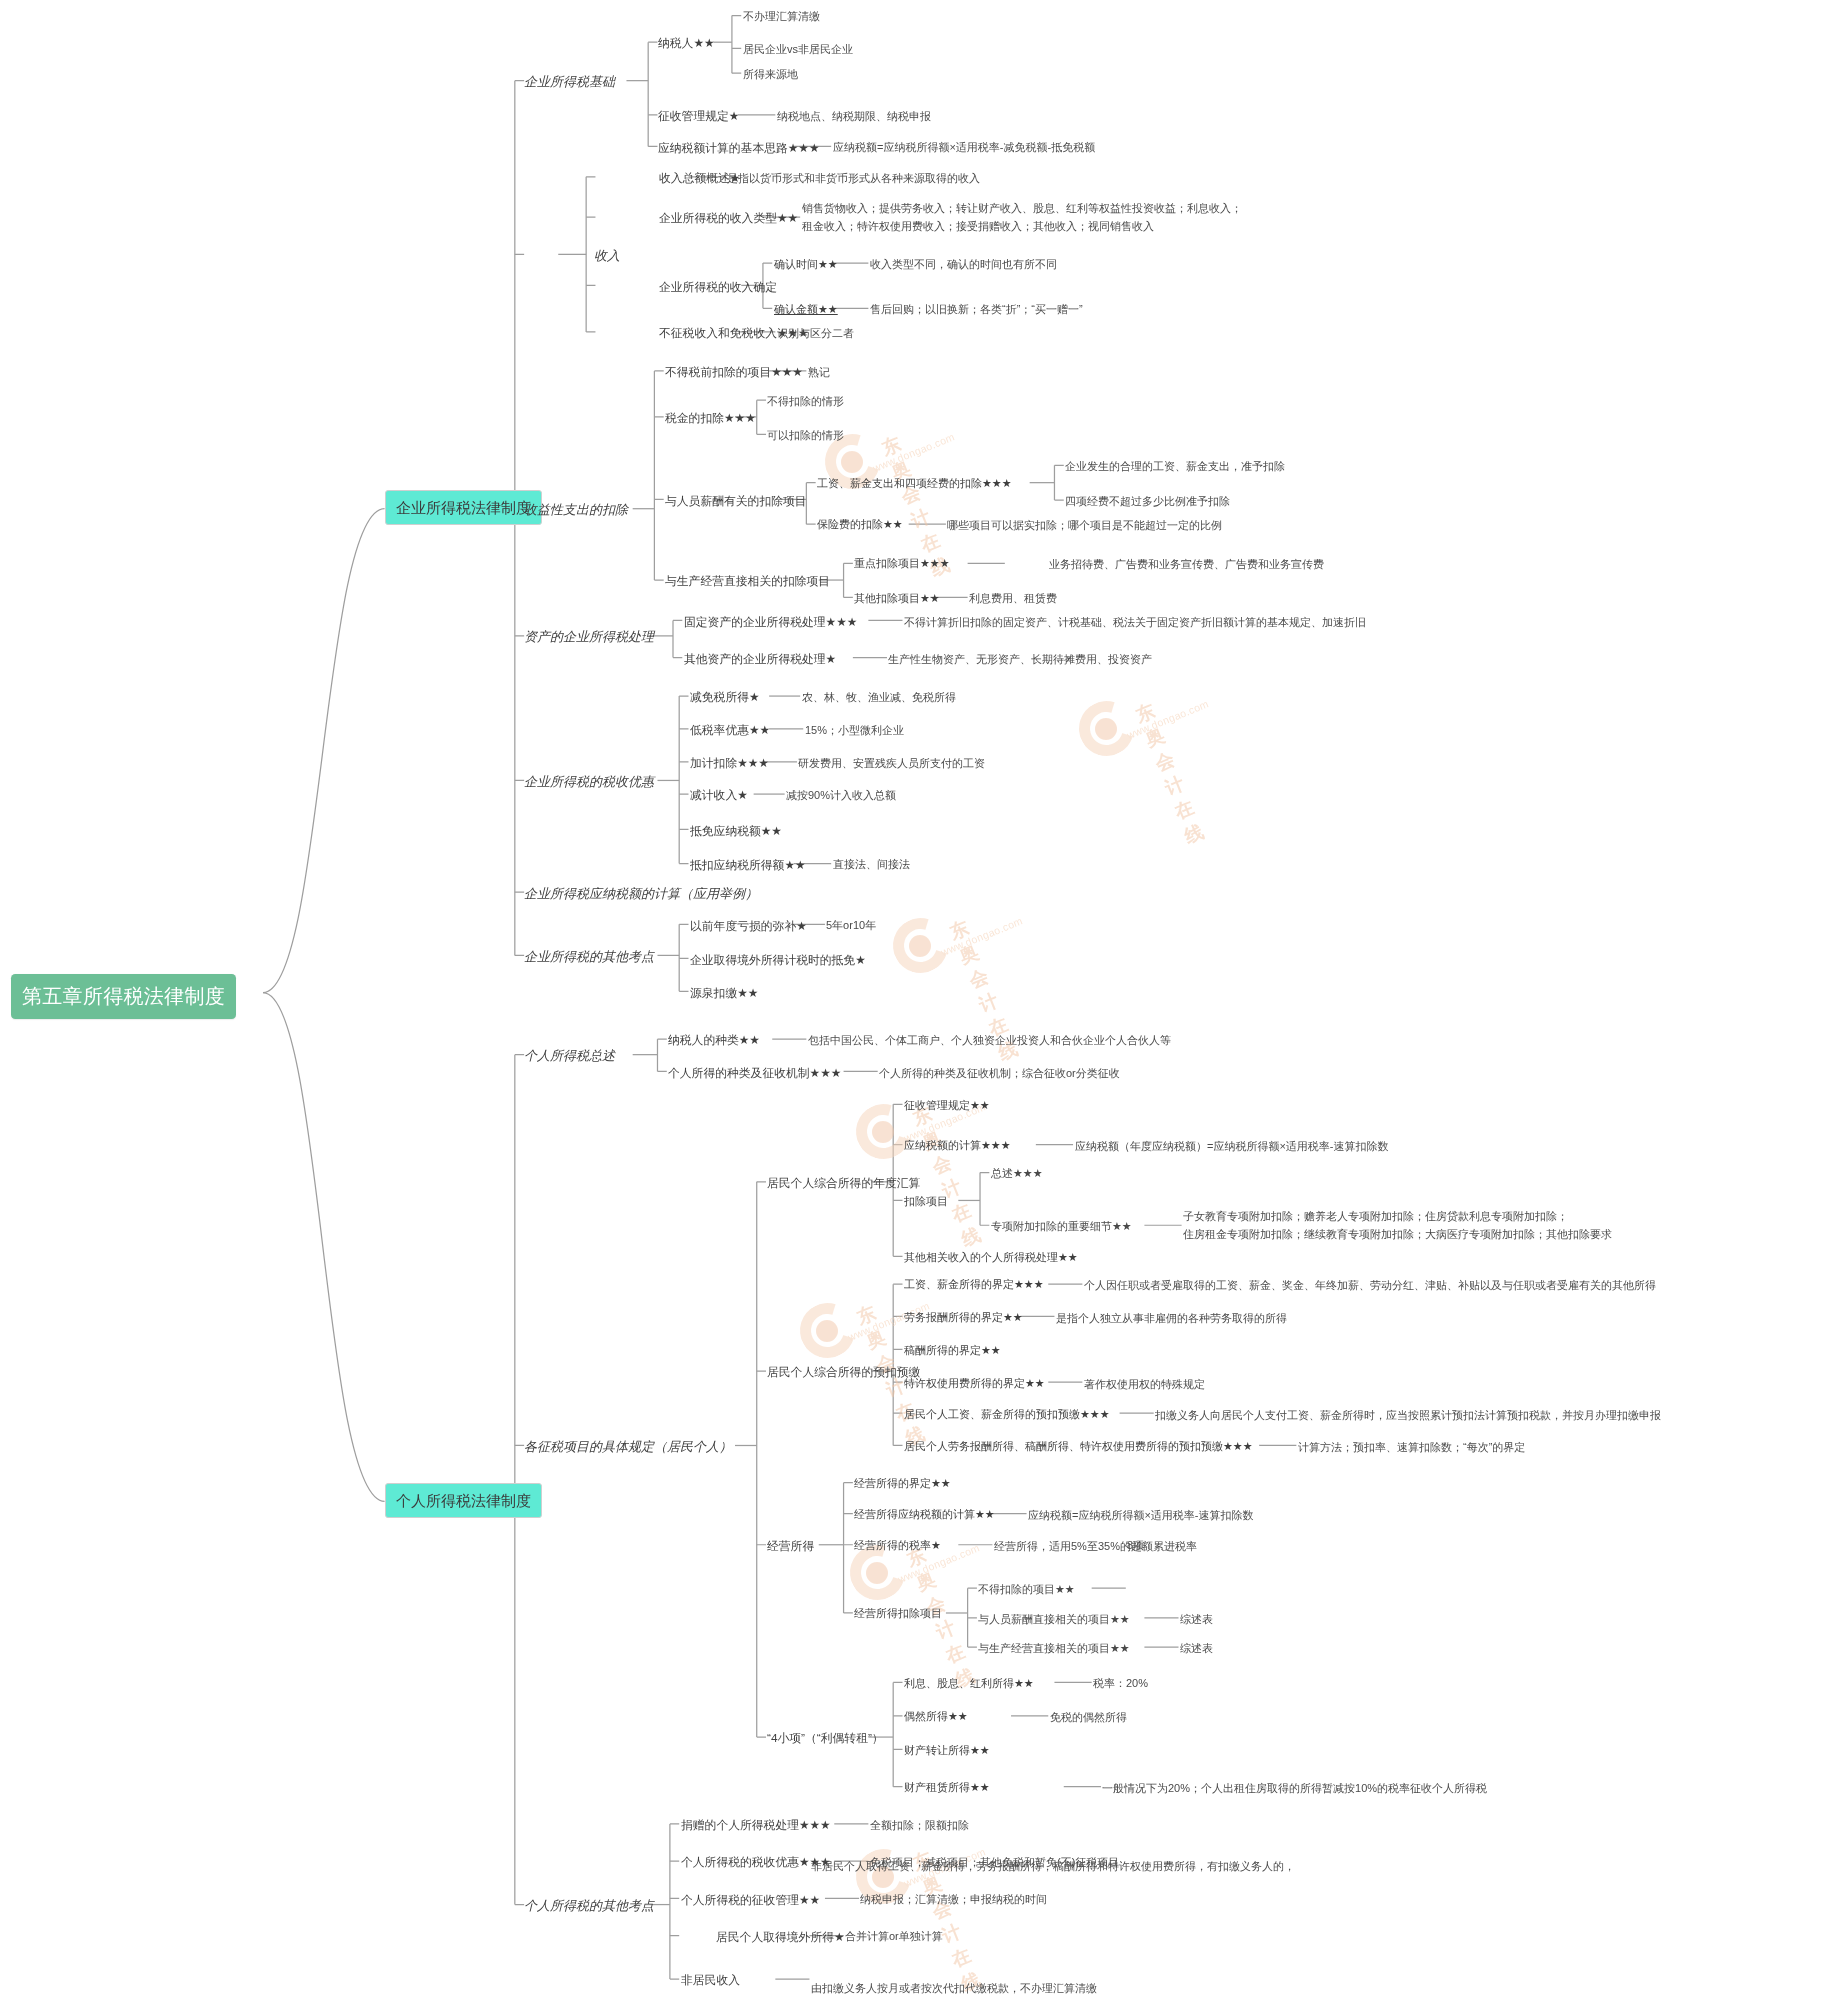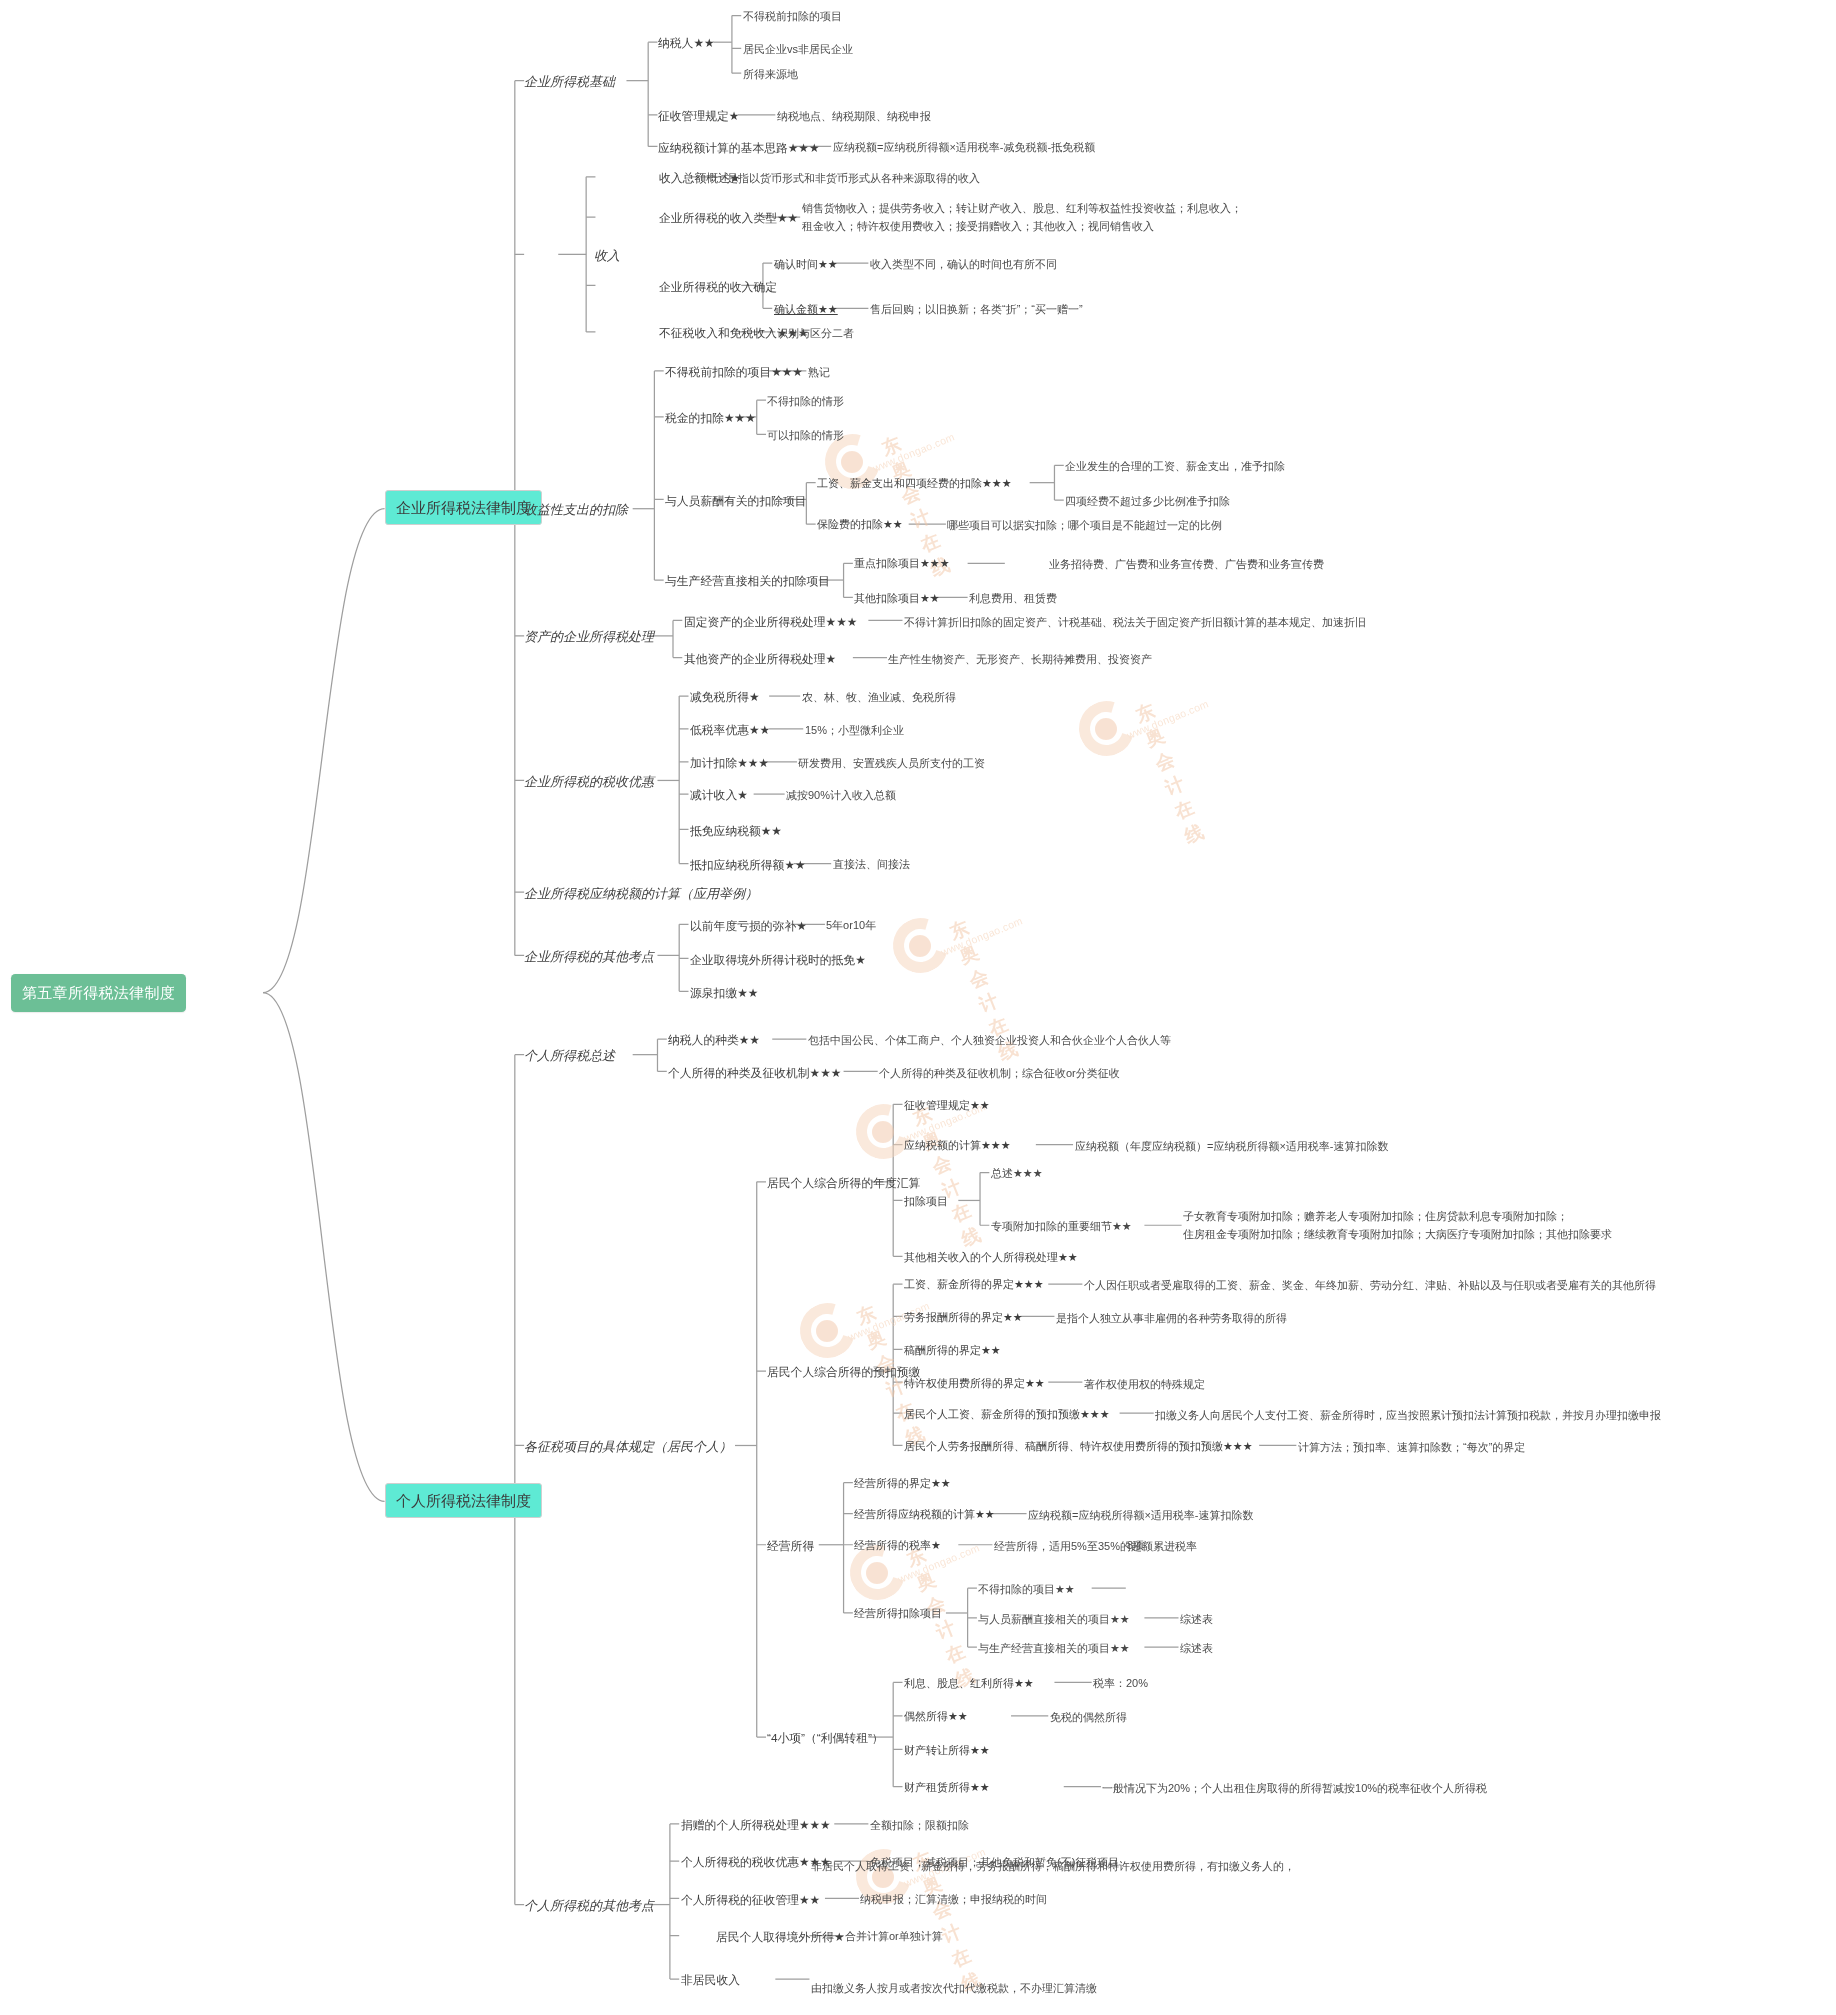--- a/index.html
+++ b/index.html
@@ -22,21 +22,21 @@
     position: absolute;
     white-space: nowrap;
     line-height: 1.45;
     color: #3f3f3f;
   }
   .lvl0 {
     background: #6cbf96;
     color: #ffffff;
     border-radius: 4.3px;
     padding: 8px 11px;
-    font-size: 15px;
+    font-size: 20px;
     letter-spacing: 0.3px;
     box-shadow: 0 0.6px 1.2px rgba(0,0,0,.08);
   }
   .lvl1 {
     border: 0.6px solid #cfcfcf;
     border-radius: 3.1px;
     background: #5eead4;
     padding: 5.6px 10px;
     font-size: 15px;
     color: #3b3b3b;
@@ -281,21 +281,21 @@
   </div>
 
   <div class="node lvl0" style="left:11px;top:974px;">第五章所得税法律制度</div>
 
   <div class="node lvl1" style="left:385px;top:490px;">企业所得税法律制度</div>
   <div class="node lvl1" style="left:385px;top:1483px;">个人所得税法律制度</div>
 
   <div class="node lvl2" style="left:524px;top:73px;">企业所得税基础</div>
 
   <div class="node lvl3" style="left:658px;top:35px;">纳税人★★</div>
-  <div class="node leaf" style="left:743px;top:9.3px;">不得税前扣除的项目</div>
+  <div class="node leaf" style="left:743px;top:9.3px;">不办理汇算清缴</div>
   <div class="node leaf" style="left:743px;top:42px;">居民企业vs非居民企业</div>
   <div class="node leaf" style="left:743px;top:67px;">所得来源地</div>
 
   <div class="node lvl3" style="left:658px;top:108px;">征收管理规定★</div>
   <div class="node leaf" style="left:777px;top:109px;">纳税地点、纳税期限、纳税申报</div>
 
   <div class="node lvl3" style="left:658px;top:140px;">应纳税额计算的基本思路★★★</div>
   <div class="node leaf" style="left:833px;top:140px;">应纳税额=应纳税所得额×适用税率-减免税额-抵免税额</div>
 
   <div class="node lvl2" style="left:594px;top:247px;">收入</div>

